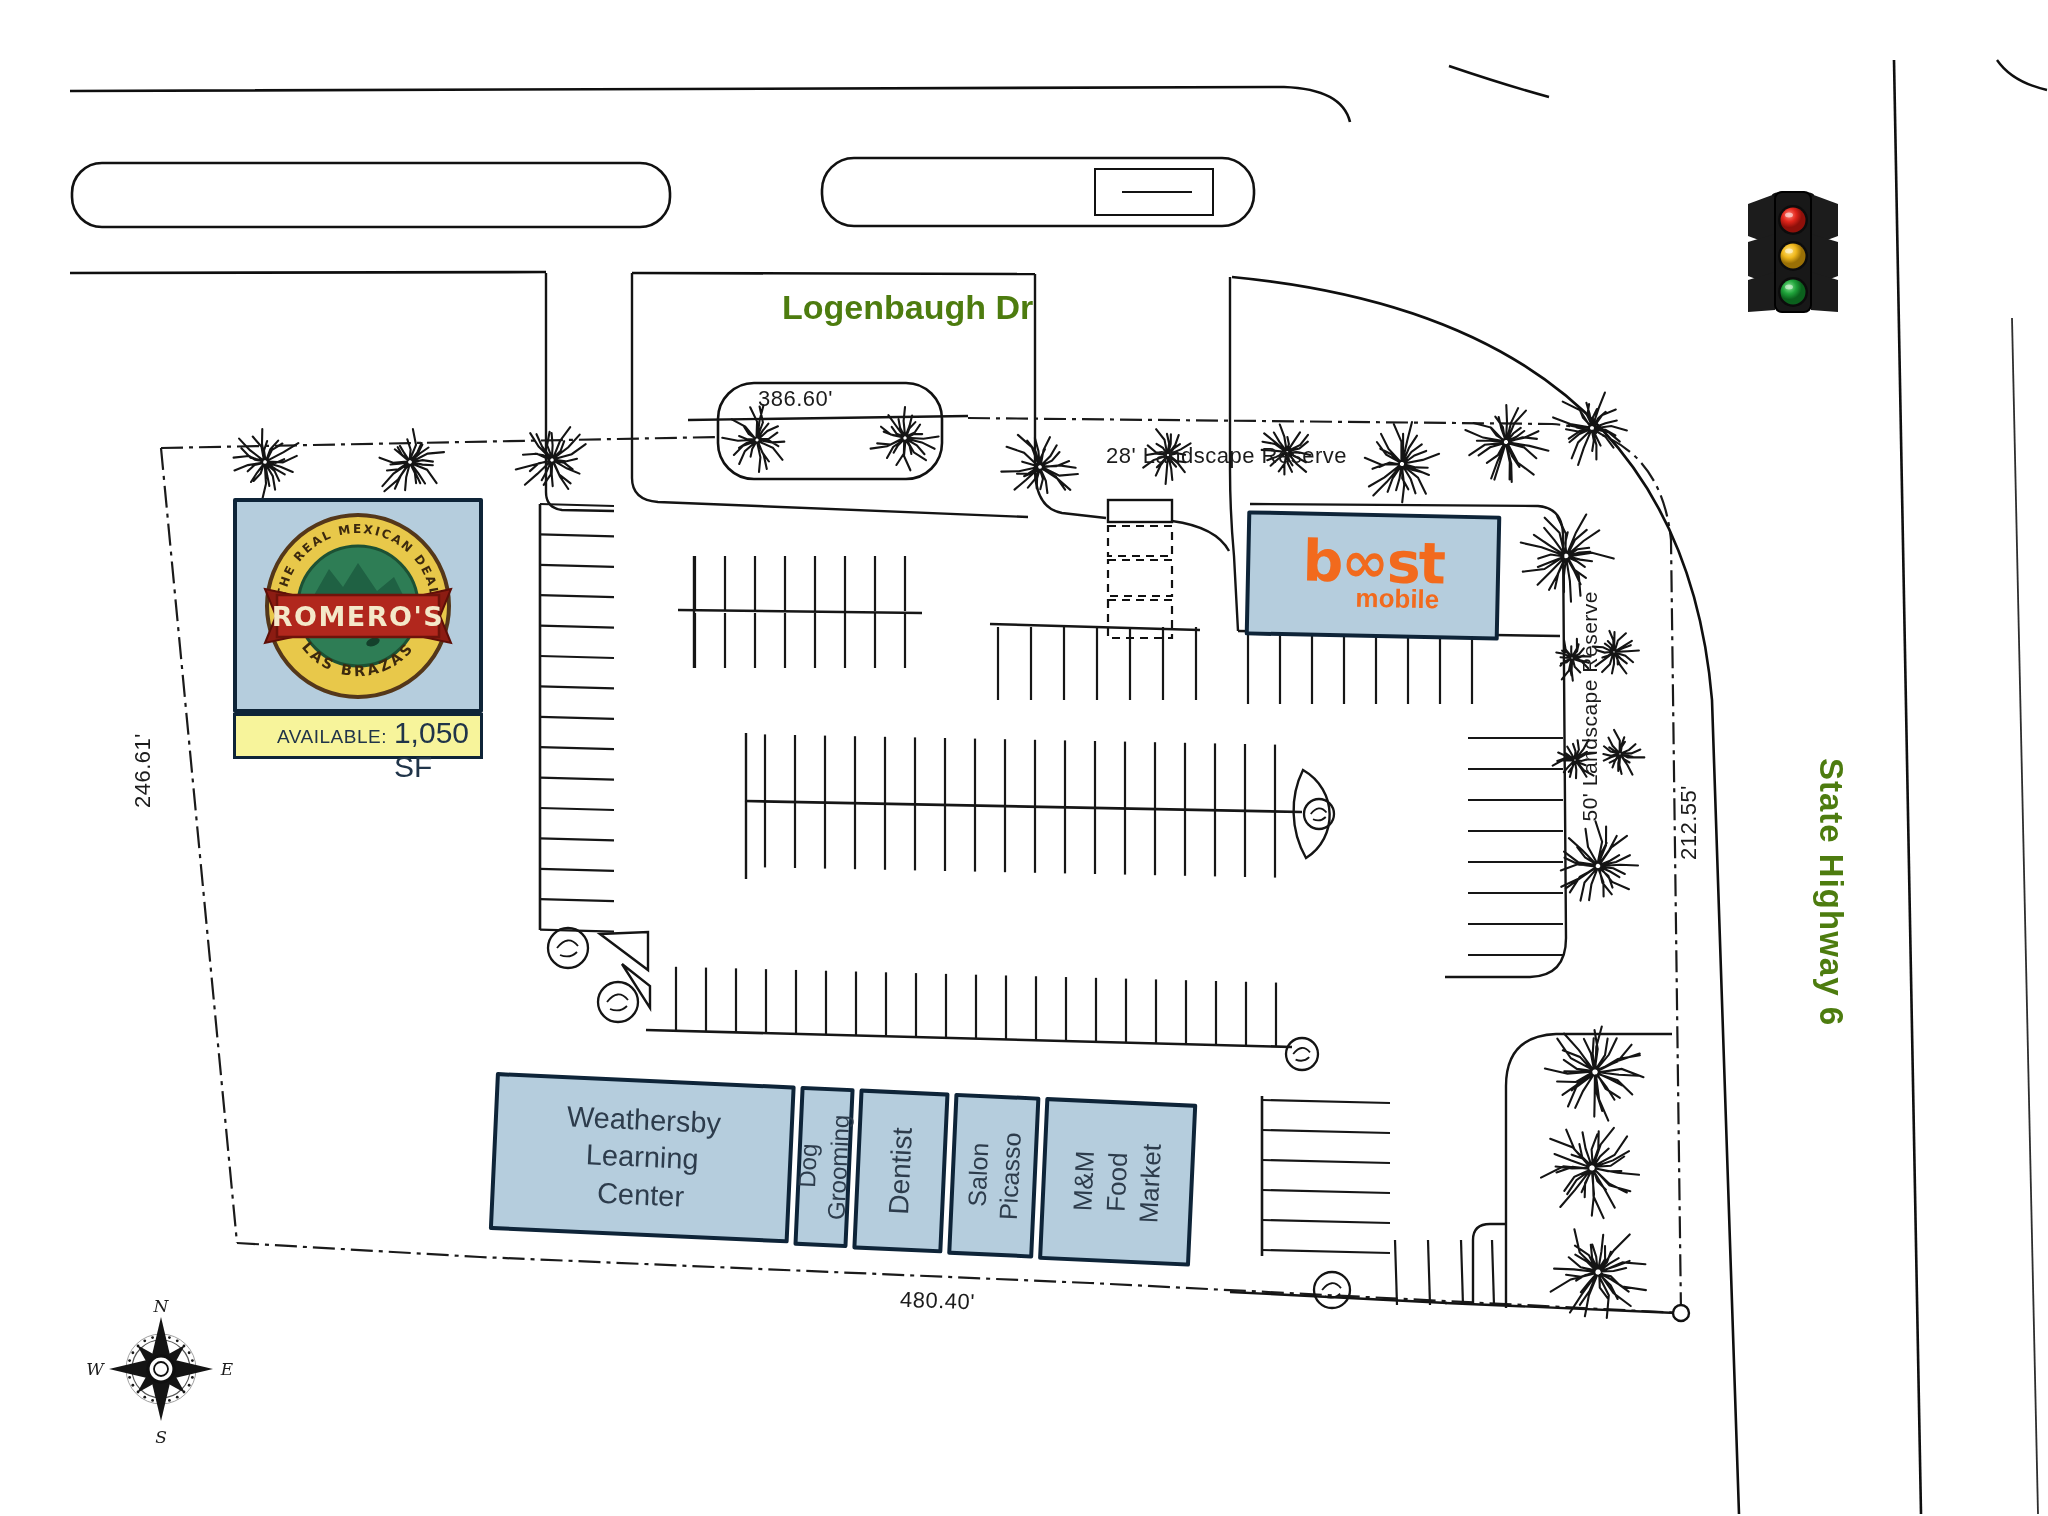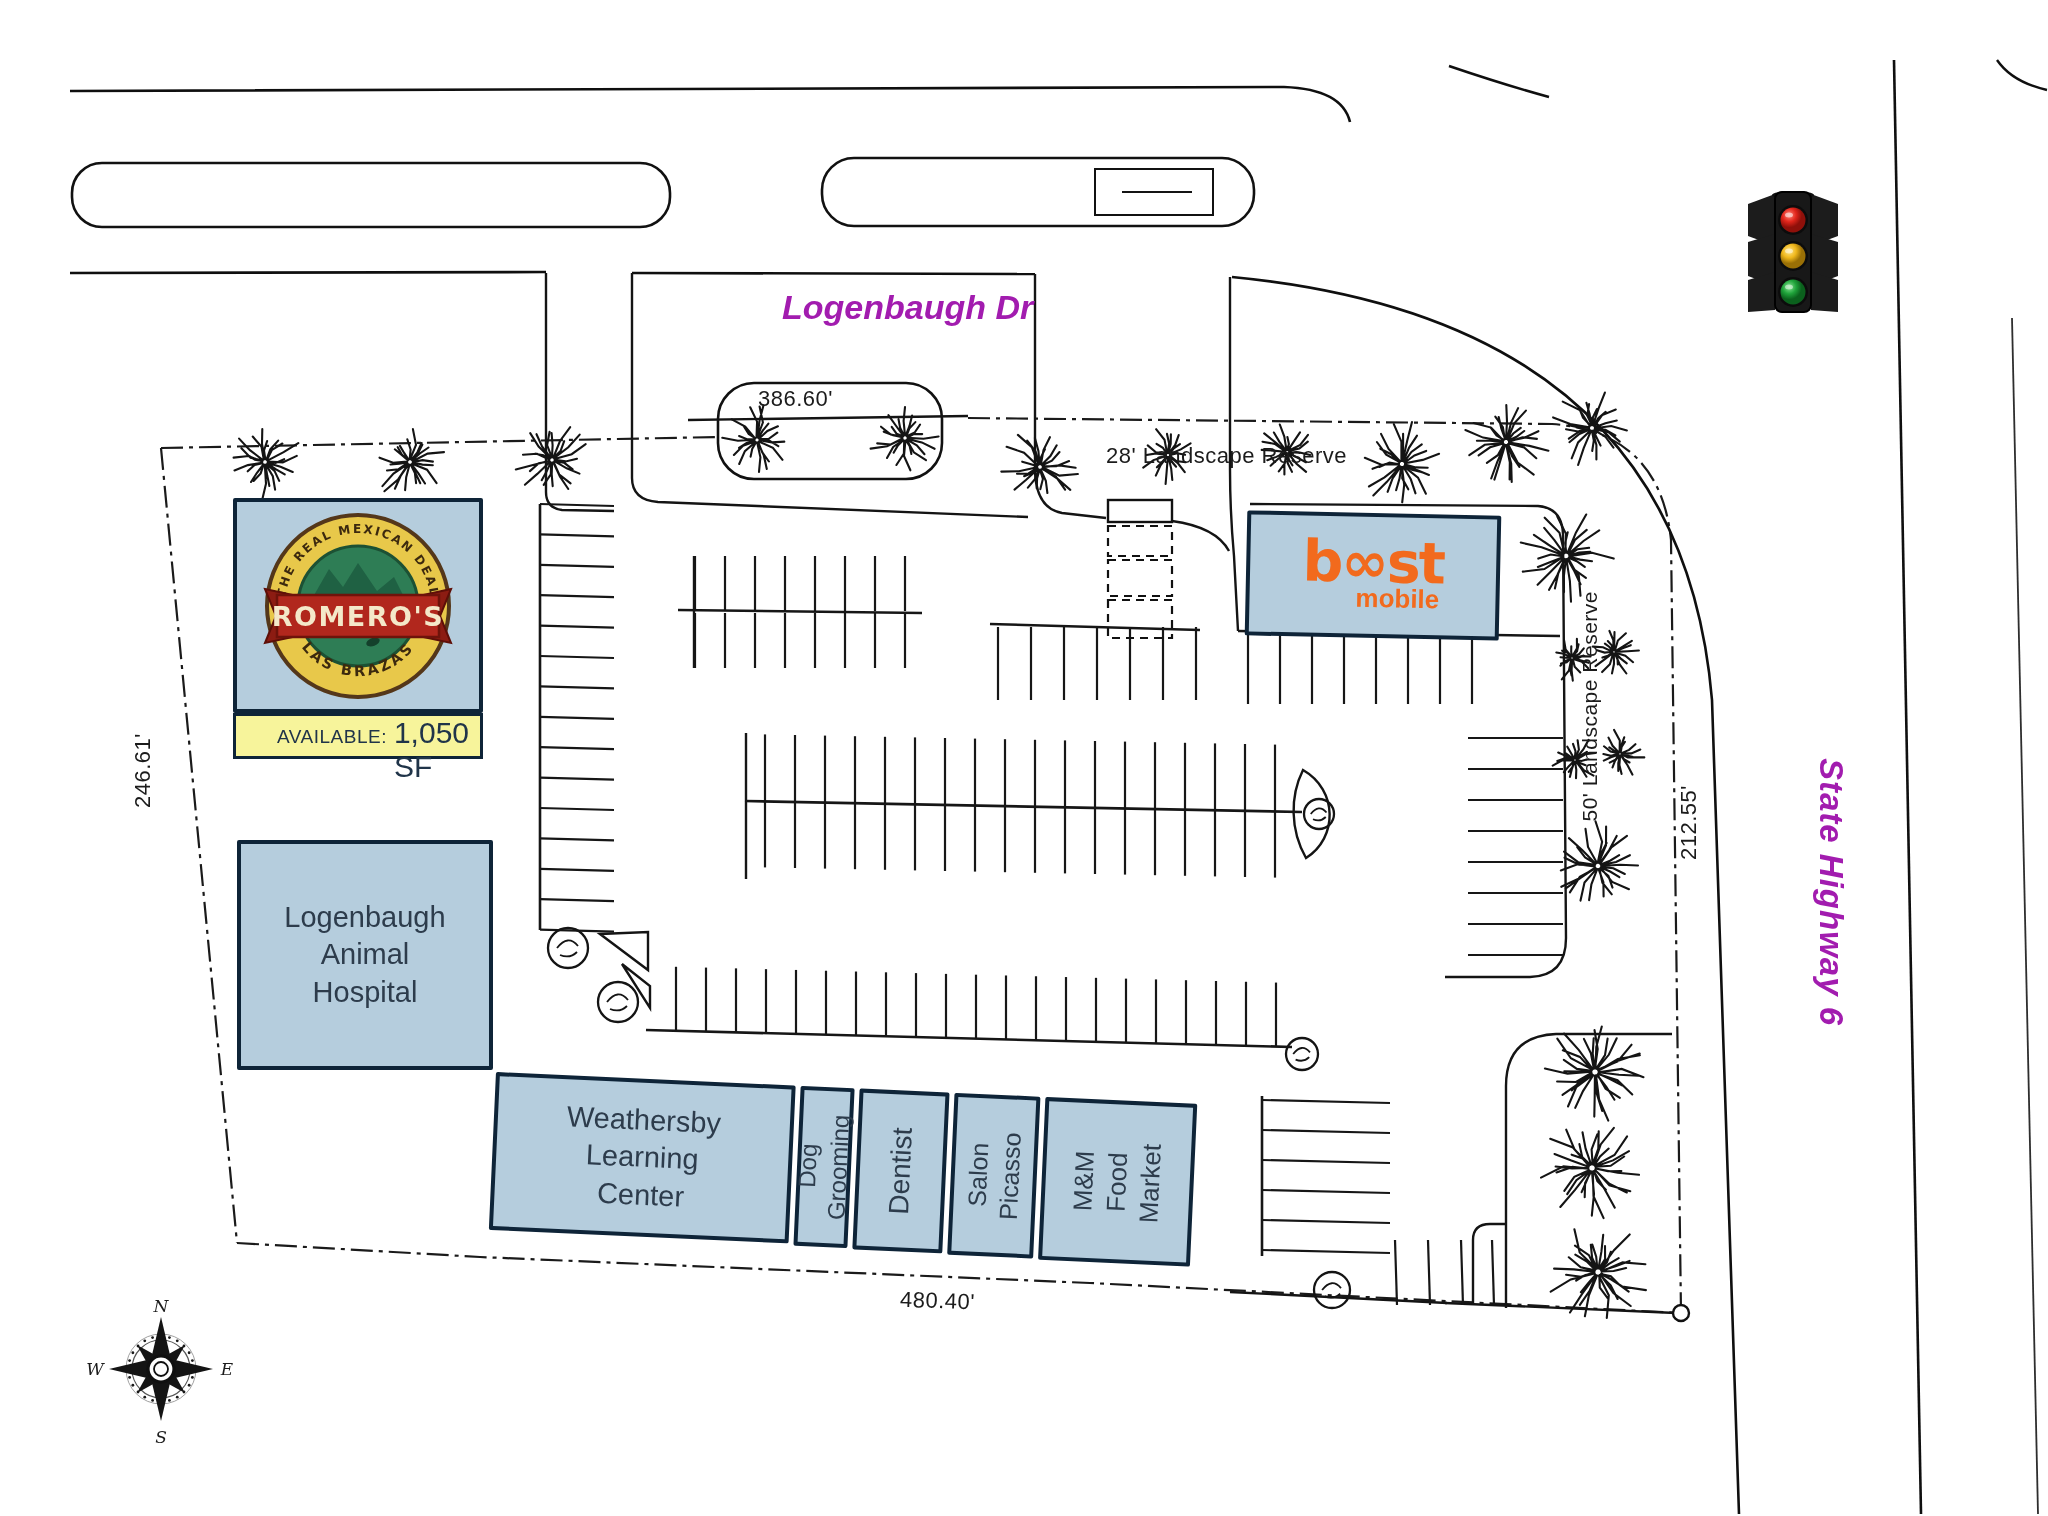--- a/index.html
+++ b/index.html
@@ -6,21 +6,21 @@
   .canvas{position:relative;width:2048px;height:1516px;background:#fff;overflow:hidden;
           font-family:"Liberation Sans","DejaVu Sans",sans-serif;}
   #plan{position:absolute;left:0;top:0;}
   .bldg{position:absolute;background:#b5cddd;border:4px solid #0e2438;box-sizing:border-box;
         display:flex;align-items:center;justify-content:center;border-radius:2px;}
   .tname{color:#2d3c4c;text-align:center;white-space:pre-line;line-height:1.28;}
   .vup{writing-mode:vertical-rl;transform:rotate(180deg);white-space:pre-line;}
   .vdown{writing-mode:vertical-rl;}
   .label{position:absolute;color:#151515;}
   .dim{font-size:22px;color:#1b1b1b;letter-spacing:.5px;}
-  .street{font-weight:bold;color:#a21caf;font-style:italic;}
+  .street{font-weight:bold;color:#4d7c0f;}
   .avail{position:absolute;background:#f7f49b;border:3px solid #0e2438;box-sizing:border-box;
          display:flex;align-items:baseline;justify-content:center;gap:7px;}
   .avail .al{font-size:19px;color:#203449;letter-spacing:.5px;margin-left:41px;}
   .avail .aa{font-size:30px;color:#203449;}
   .rlogo{width:190px;height:190px;}
   .boostwrap{display:flex;flex-direction:column;align-items:center;}
   .bboost{font-family:"DejaVu Sans",sans-serif;font-size:57px;font-weight:bold;color:#f26a1d;
           line-height:.9;letter-spacing:-2px;}
   .bmobile{font-size:26px;font-weight:bold;color:#f26a1d;align-self:flex-end;margin-top:-6px;padding-right:4px;}
   .strip{position:absolute;left:496px;top:1072px;display:flex;gap:5px;transform:rotate(2.6deg);
@@ -273,25 +273,20 @@
       </text>
     </svg>
   </div>
 
   <div class="avail" style="left:233px;top:713px;width:250px;height:46px;">
     <span class="al">AVAILABLE:</span>
     <span class="aa">1,050 SF</span>
   </div>
 
 
-  <div class="bldg" style="left:237px;top:840px;width:256px;height:230px;">
-    <span class="tname" style="font-size:29px;">Logenbaugh
-Animal
-Hospital</span>
-  </div>
 
   <div class="strip">
     <div class="shop" style="width:300px;height:158px;">
       <span class="tname" style="font-size:29px;">Weathersby
 Learning
 Center</span>
     </div>
     <div class="shop" style="width:54px;height:160px;">
       <span class="tname vup" style="font-size:24px;">Dog
 Grooming</span>

